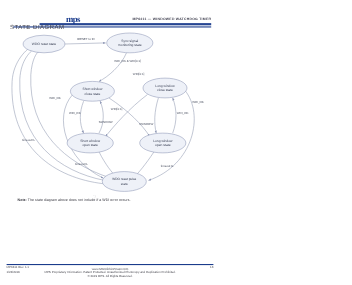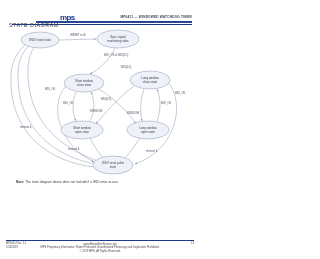--- a/index.html
+++ b/index.html
@@ -7,21 +7,21 @@
     width:200px;height:259px;background:#ffffff;
     font-family:"Liberation Sans", sans-serif;
     color:#231f20;overflow:hidden;position:relative;
   }
   .page{position:absolute;inset:0;}
 
   
   .header{position:absolute;left:0;top:6px;width:200px;height:16px;}
   .logo{
     position:absolute;left:12px;top:8px;
-    font-family:Liberation Sans, sans-serif;
+    font-family:Liberation Serif, serif;
     font-weight:bold;font-size:8px;letter-spacing:-0.6px;
     color:#1b3c8c;line-height:8px;padding-left:48px;
   }
   .hdr-title{
     position:absolute;right:8px;top:9px;
     font-size:3.1px;letter-spacing:0.25px;font-weight:bold;
     color:#3a3a4a;white-space:nowrap;
   }
   .hdr-rule{
     position:absolute;left:12px;right:8px;top:17.5px;height:1px;

